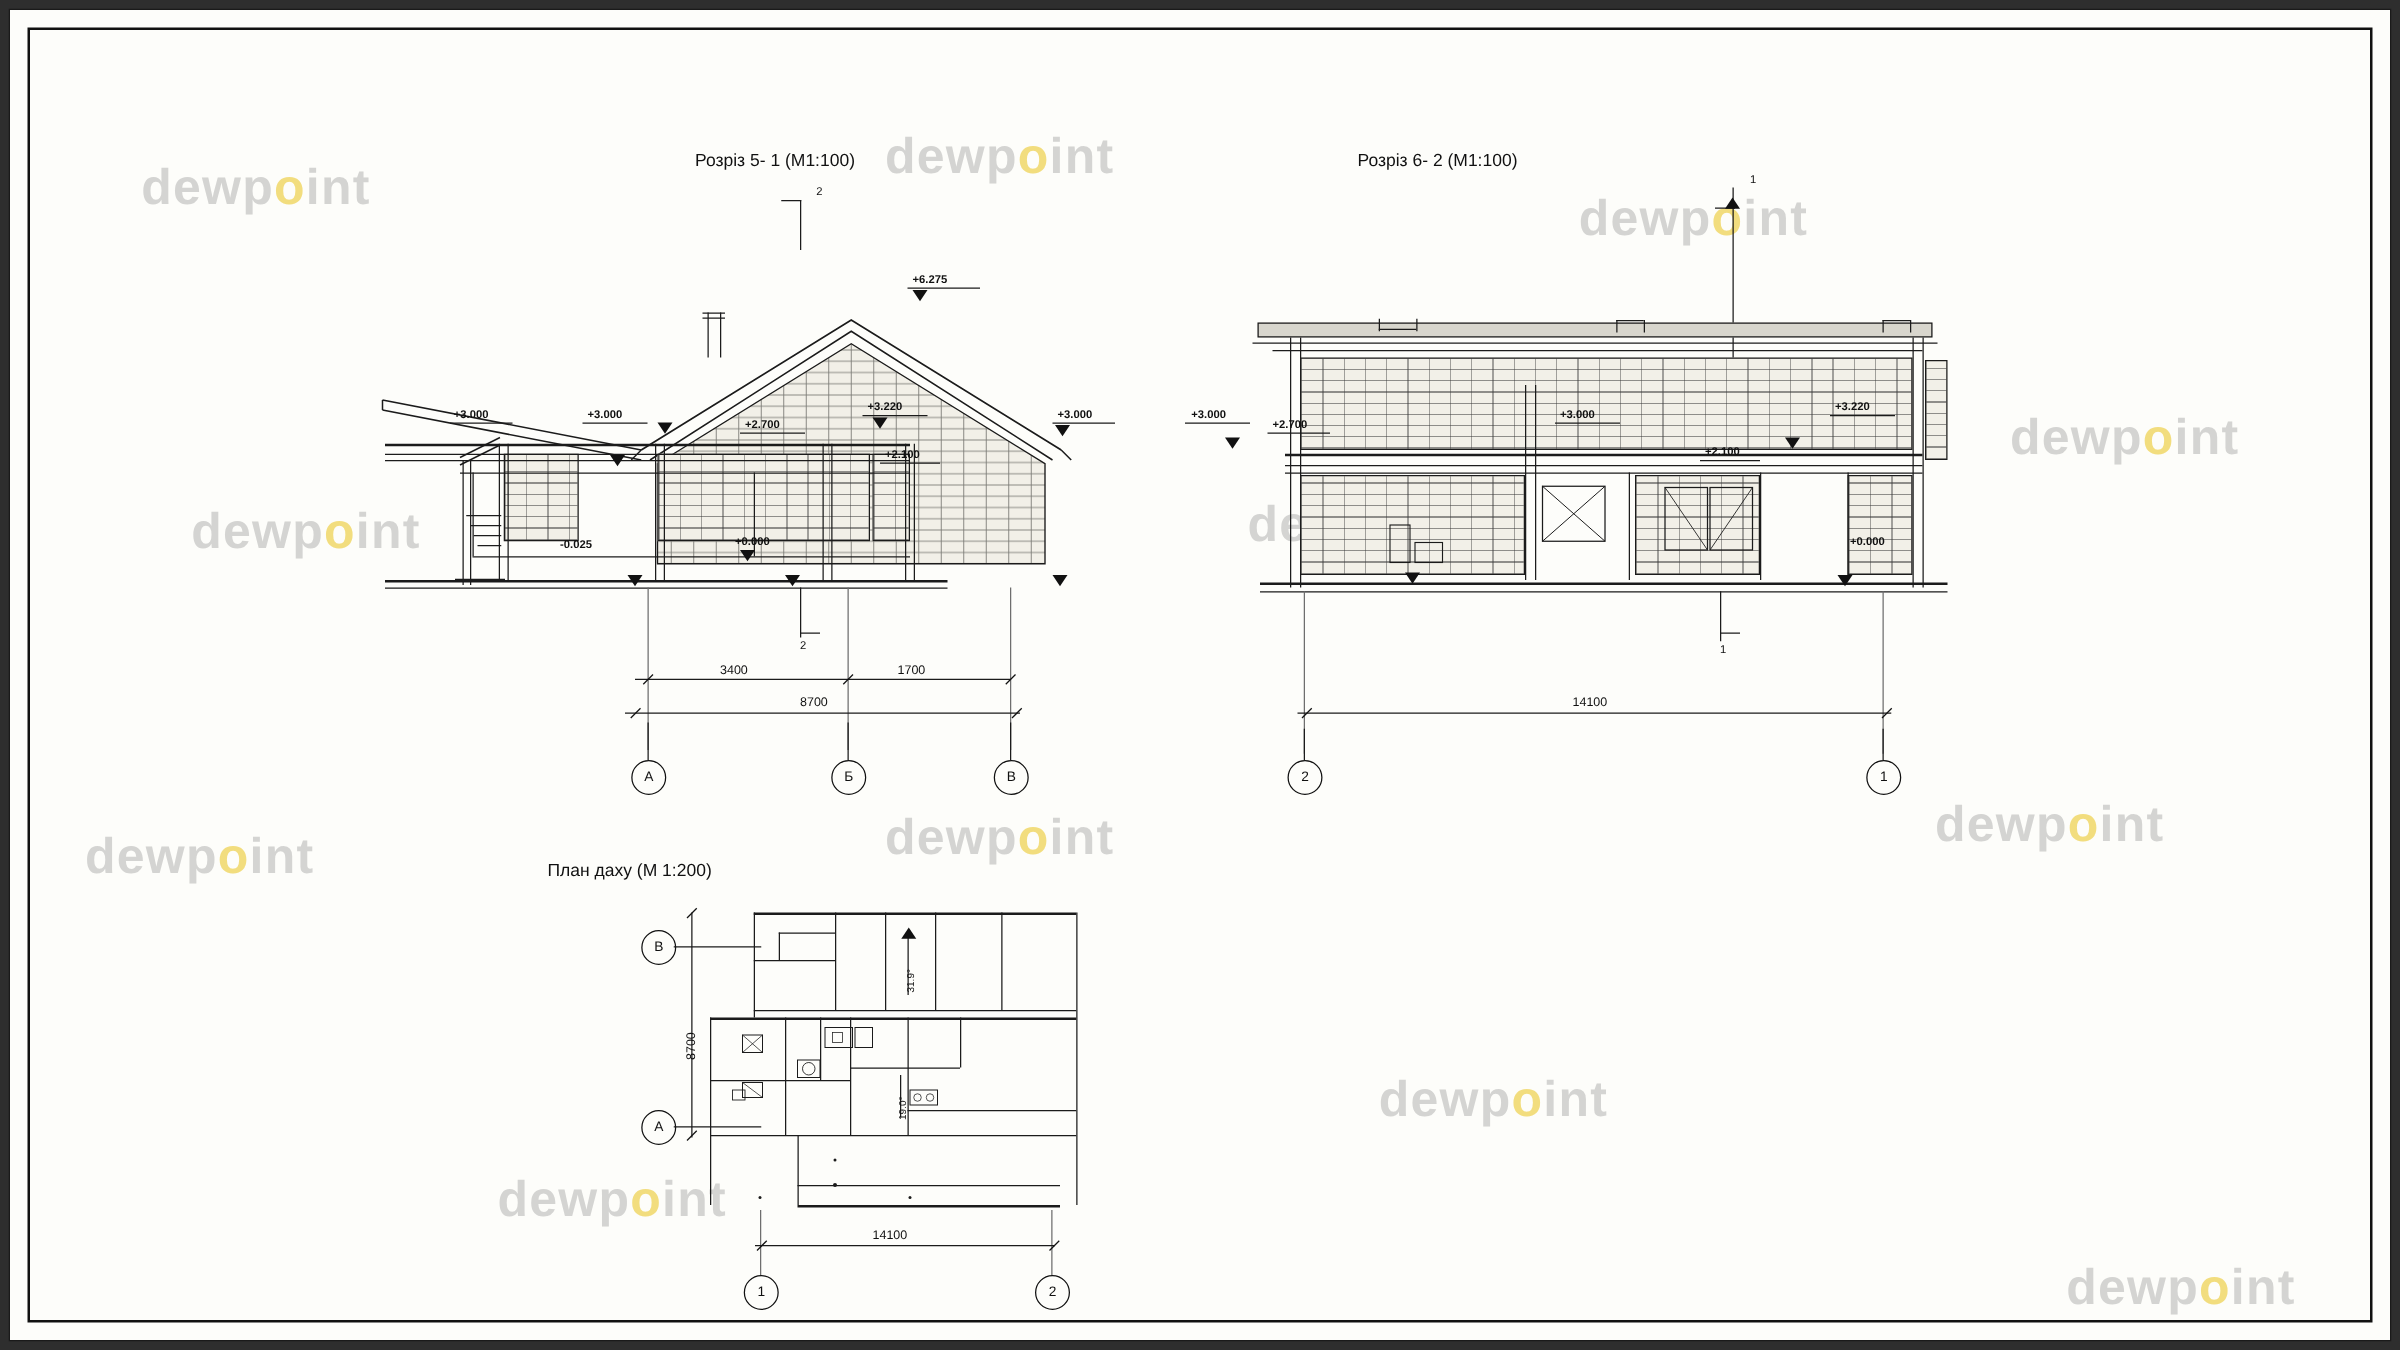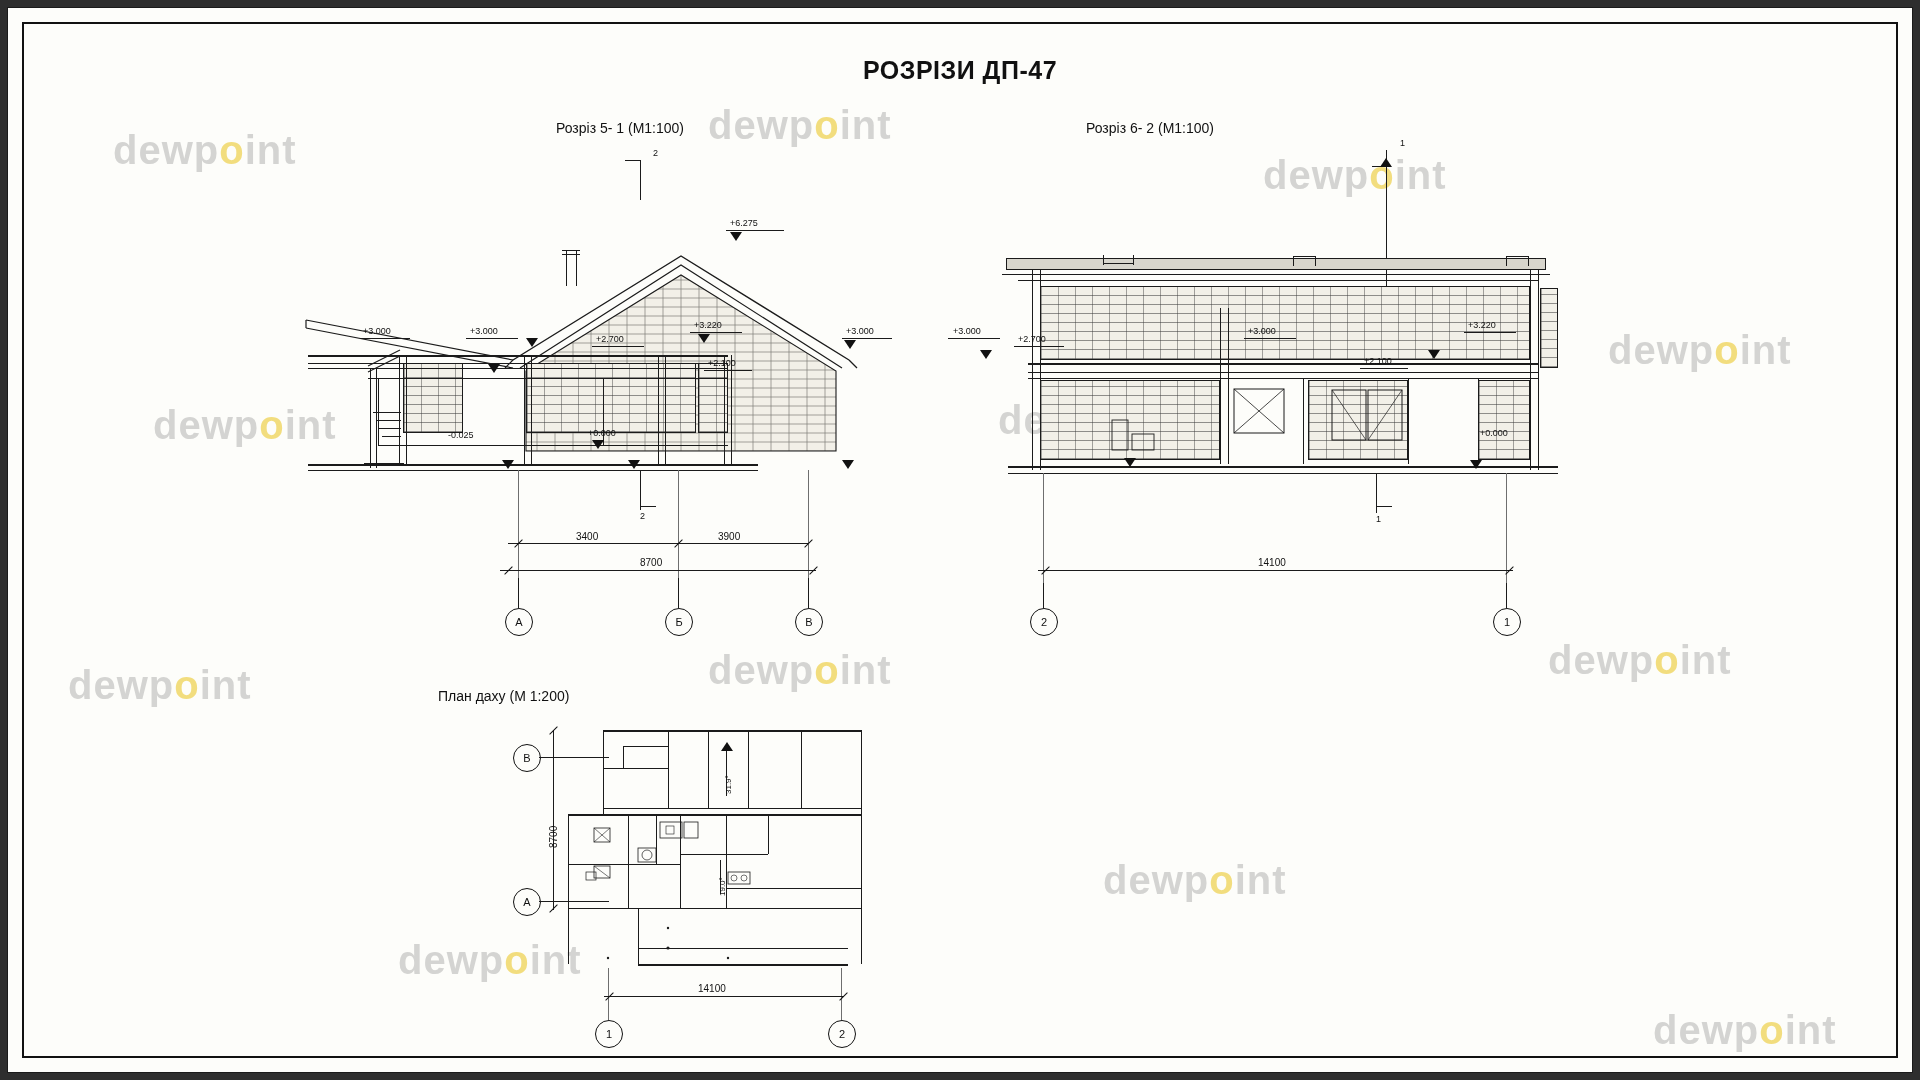--- a/index.html
+++ b/index.html
@@ -46,42 +46,41 @@
       repeating-linear-gradient(90deg, rgba(60,60,60,.45) 0 1px, transparent 1px 17px);
     border:1px solid #1b1b1b;
     box-sizing:border-box;
   }
   .solidfill{position:absolute;background:#cfcdc4;border:1px solid #1b1b1b;box-sizing:border-box;}
   .circ{
     position:absolute;border:1px solid #111;border-radius:50%;
     display:flex;align-items:center;justify-content:center;
     font-size:11px;color:#111;background:#fdfdfa;
   }
-  .lvl{position:absolute;font-size:9px;color:#111;white-space:nowrap;}
+  .lvl{position:absolute;font-size:9px;color:#111;white-space:nowrap;font-weight:bold;}
   .arrowdown{
     position:absolute;width:0;height:0;
     border-left:6px solid transparent;border-right:6px solid transparent;
     border-top:9px solid #111;
   }
   .dimtick{position:absolute;width:11px;height:1px;background:#111;transform:rotate(-45deg);}
   .maintitle{
     position:absolute;width:100%;text-align:center;
     font-size:25px;font-weight:bold;color:#111;letter-spacing:.5px;
   }
   .subtitle{position:absolute;font-size:14px;color:#111;white-space:nowrap;}
   .tinylbl{position:absolute;font-size:8px;color:#111;white-space:nowrap;}
   .rot{transform-origin:left top;}
 </style>
 </head>
 <body>
 
 <div class="sheet">
   <div class="frame"></div>
 
-  <div class="maintitle" style="top:48px;left:0;">РОЗРІЗИ ДП-47</div>
 
   <div class="wm" style="left:105px;top:120px;font-size:40px;">dewp<span class="o">o</span>int</div>
   <div class="wm" style="left:700px;top:95px;font-size:40px;">dewp<span class="o">o</span>int</div>
   <div class="wm" style="left:1255px;top:145px;font-size:40px;">dewp<span class="o">o</span>int</div>
   <div class="wm" style="left:1600px;top:320px;font-size:40px;">dewp<span class="o">o</span>int</div>
   <div class="wm" style="left:145px;top:395px;font-size:40px;">dewp<span class="o">o</span>int</div>
   <div class="wm" style="left:990px;top:390px;font-size:40px;">dewp<span class="o">o</span>int</div>
   <div class="wm" style="left:1540px;top:630px;font-size:40px;">dewp<span class="o">o</span>int</div>
   <div class="wm" style="left:60px;top:655px;font-size:40px;">dewp<span class="o">o</span>int</div>
   <div class="wm" style="left:700px;top:640px;font-size:40px;">dewp<span class="o">o</span>int</div>
@@ -201,21 +200,21 @@
 
     <div class="ln v1" style="left:510px;top:462px;height:130px;background:#6e6e6e;"></div>
     <div class="ln v1" style="left:670px;top:462px;height:130px;background:#6e6e6e;"></div>
     <div class="ln v1" style="left:800px;top:462px;height:130px;background:#6e6e6e;"></div>
 
     <div class="ln h1" style="left:500px;top:535px;width:300px;"></div>
     <div class="dimtick" style="left:505px;top:535px;"></div>
     <div class="dimtick" style="left:665px;top:535px;"></div>
     <div class="dimtick" style="left:795px;top:535px;"></div>
     <div class="txt" style="left:568px;top:523px;">3400</div>
-    <div class="txt" style="left:710px;top:523px;">3900</div>
+    <div class="txt" style="left:710px;top:523px;">1700</div>
 
     <div class="ln h1" style="left:492px;top:562px;width:316px;"></div>
     <div class="dimtick" style="left:495px;top:562px;"></div>
     <div class="dimtick" style="left:800px;top:562px;"></div>
     <div class="txt" style="left:632px;top:549px;">8700</div>
 
     <div class="ln v1" style="left:510px;top:570px;height:30px;"></div>
     <div class="ln v1" style="left:670px;top:570px;height:30px;"></div>
     <div class="ln v1" style="left:800px;top:570px;height:30px;"></div>
     <div class="circ" style="left:497px;top:600px;width:26px;height:26px;">А</div>

